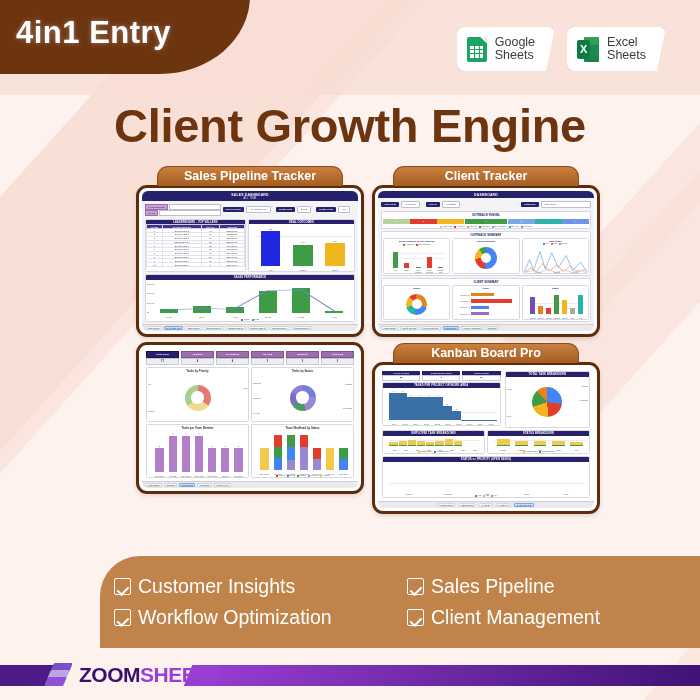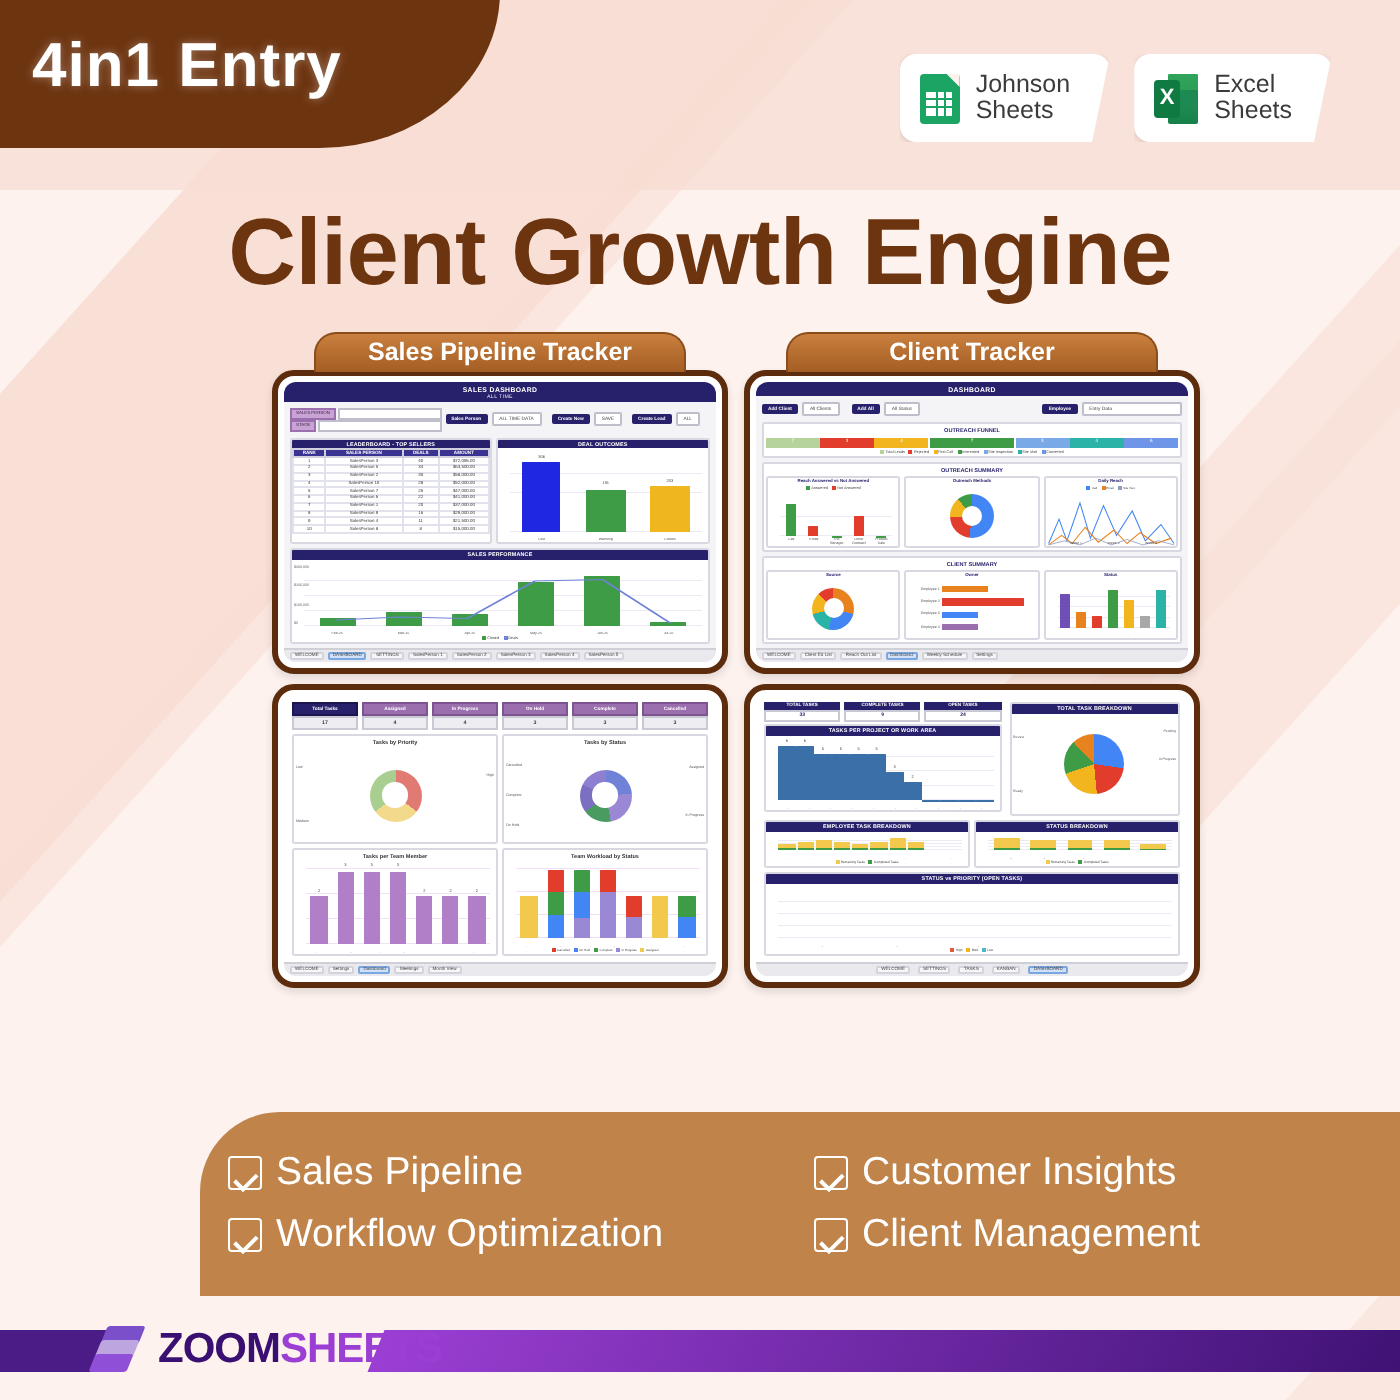--- a/index.html
+++ b/index.html
@@ -210,21 +210,21 @@
   <div class="pack-badge">
     <span>4in1 Entry</span>
   </div>
 
   <div class="pills">
     <div class="pill">
       <div class="gs-icon">
           <div class="gs-grid"></div>
         </div>
       <div class="pill-txt">
-        <div>Johnson</div>
+        <div>Google</div>
         <div>Sheets</div>
       </div>
     </div>
     <div class="pill">
       <div class="xl-icon">
         <div class="r"></div>
         <div class="l">X</div>
       </div>
       <div class="pill-txt">
         <div>Excel</div>
@@ -714,20 +714,21 @@
               <span class="t">Settings</span>
               <span class="t active">Dashboard</span>
               <span class="t">Meetings</span>
               <span class="t">Month View</span>
             </div>
           </div>
         </div>
       </div>
 
       <div class="card">
+        <div class="card-tab">Kanban Board Pro</div>
         <div class="card-body">
           <div class="sheet" style="background:#fff">
             <div class="sheet-inner" style="padding:3px 4px">
               <div class="row" style="align-items:flex-start">
                 <div style="width:57%">
                   <div class="row">
                     <div class="kpi2">
                       <div class="h">TOTAL TASKS</div>
                       <div class="v">33</div>
                     </div>
@@ -912,25 +913,25 @@
             </div>
           </div>
         </div>
       </div>
     </div>
   </div>
 
   <div class="features">
     <div class="feat">
       <span class="chk"></span>
-      <span>Sales Pipeline</span>
+      <span>Customer Insights</span>
     </div>
     <div class="feat">
       <span class="chk"></span>
-      <span>Customer Insights</span>
+      <span>Sales Pipeline</span>
     </div>
     <div class="feat">
       <span class="chk"></span>
       <span>Workflow Optimization</span>
     </div>
     <div class="feat">
       <span class="chk"></span>
       <span>Client Management</span>
     </div>
   </div>

